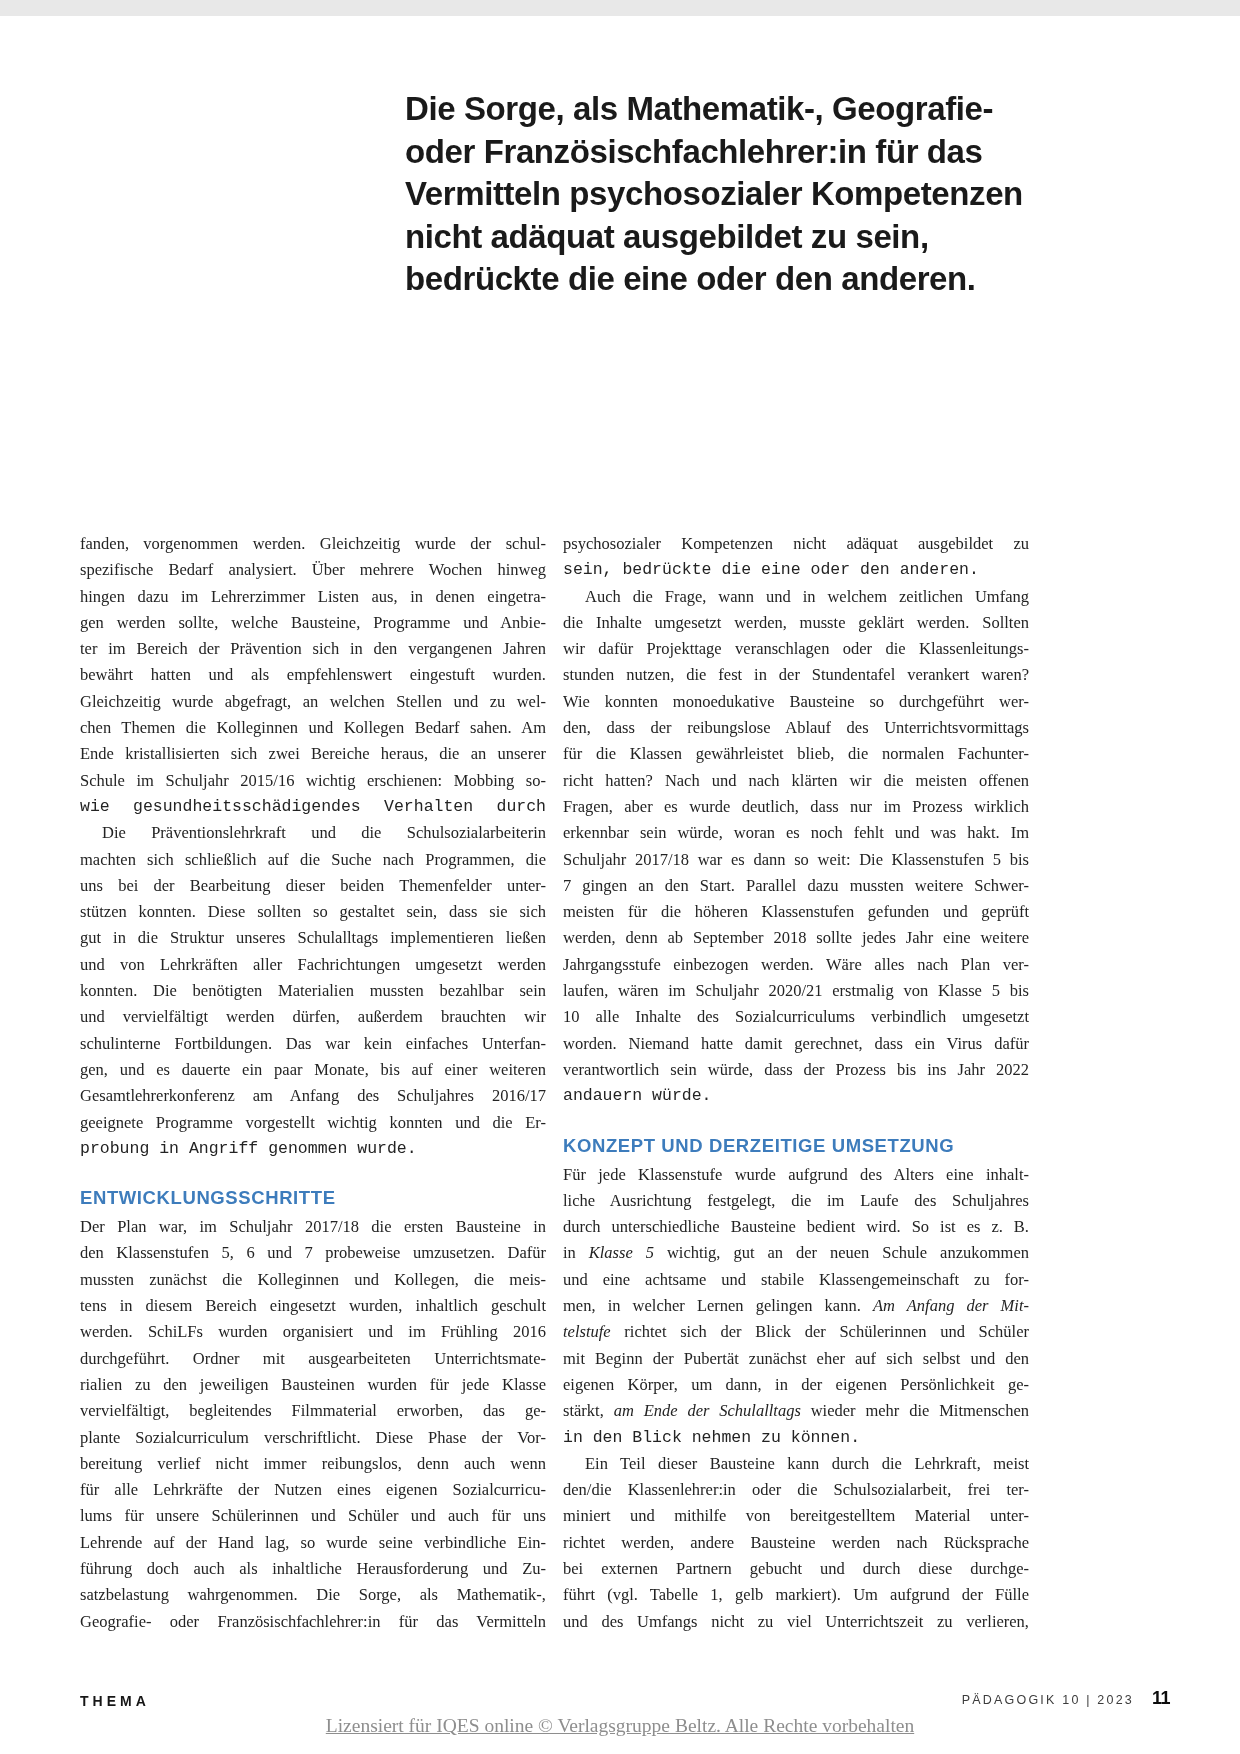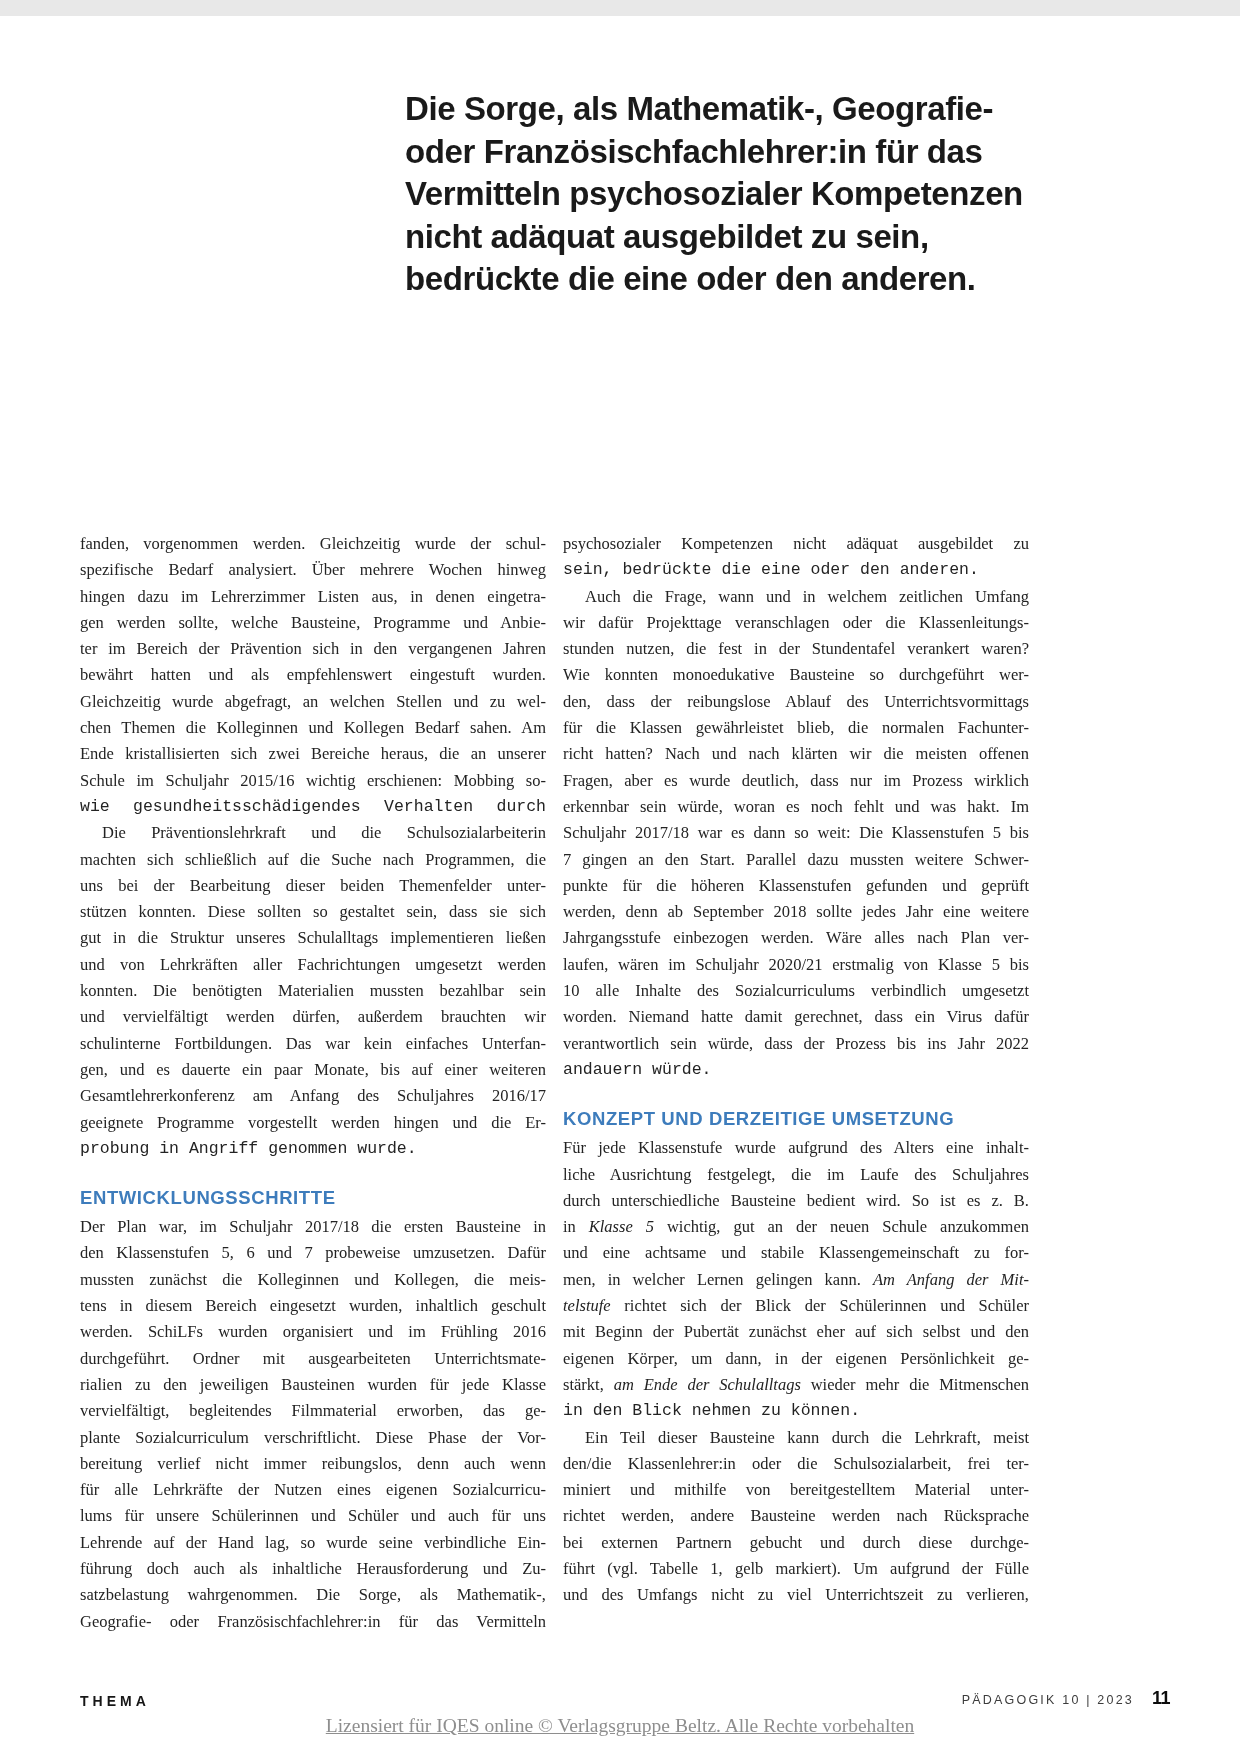--- a/index.html
+++ b/index.html
@@ -95,21 +95,21 @@
           <div class="line">machten sich schließlich auf die Suche nach Programmen, die</div>
           <div class="line">uns bei der Bearbeitung dieser beiden Themenfelder unter-</div>
           <div class="line">stützen konnten. Diese sollten so gestaltet sein, dass sie sich</div>
           <div class="line">gut in die Struktur unseres Schulalltags implementieren ließen</div>
           <div class="line">und von Lehrkräften aller Fachrichtungen umgesetzt werden</div>
           <div class="line">konnten. Die benötigten Materialien mussten bezahlbar sein</div>
           <div class="line">und vervielfältigt werden dürfen, außerdem brauchten wir</div>
           <div class="line">schulinterne Fortbildungen. Das war kein einfaches Unterfan-</div>
           <div class="line">gen, und es dauerte ein paar Monate, bis auf einer weiteren</div>
           <div class="line">Gesamtlehrerkonferenz am Anfang des Schuljahres 2016/17</div>
-          <div class="line">geeignete Programme vorgestellt werden hingen und die Er-</div>
+          <div class="line">geeignete Programme vorgestellt wichtig konnten und die Er-</div>
           <div class="line noj">probung in Angriff genommen wurde.</div>
         </div>
         <div class="sec-heading">ENTWICKLUNGSSCHRITTE</div>
         <div class="para">
           <div class="line">Der Plan war, im Schuljahr 2017/18 die ersten Bausteine in</div>
           <div class="line">den Klassenstufen 5, 6 und 7 probeweise umzusetzen. Dafür</div>
           <div class="line">mussten zunächst die Kolleginnen und Kollegen, die meis-</div>
           <div class="line">tens in diesem Bereich eingesetzt wurden, inhaltlich geschult</div>
           <div class="line">werden. SchiLFs wurden organisiert und im Frühling 2016</div>
           <div class="line">durchgeführt. Ordner mit ausgearbeiteten Unterrichtsmate-</div>
@@ -125,31 +125,32 @@
           <div class="line">Geografie- oder Französischfachlehrer:in für das Vermitteln</div>
         </div>
       </div>
     <div class="col" id="col-right">
         <div class="para">
           <div class="line">psychosozialer Kompetenzen nicht adäquat ausgebildet zu</div>
           <div class="line noj">sein, bedrückte die eine oder den anderen.</div>
         </div>
         <div class="para">
           <div class="line indent">Auch die Frage, wann und in welchem zeitlichen Umfang</div>
+          <div class="line">die Inhalte umgesetzt werden, musste geklärt werden. Sollten</div>
           <div class="line">wir dafür Projekttage veranschlagen oder die Klassenleitungs-</div>
           <div class="line">stunden nutzen, die fest in der Stundentafel verankert waren?</div>
           <div class="line">Wie konnten monoedukative Bausteine so durchgeführt wer-</div>
           <div class="line">den, dass der reibungslose Ablauf des Unterrichtsvormittags</div>
           <div class="line">für die Klassen gewährleistet blieb, die normalen Fachunter-</div>
           <div class="line">richt hatten? Nach und nach klärten wir die meisten offenen</div>
           <div class="line">Fragen, aber es wurde deutlich, dass nur im Prozess wirklich</div>
           <div class="line">erkennbar sein würde, woran es noch fehlt und was hakt. Im</div>
           <div class="line">Schuljahr 2017/18 war es dann so weit: Die Klassenstufen 5 bis</div>
           <div class="line">7 gingen an den Start. Parallel dazu mussten weitere Schwer-</div>
-          <div class="line">punkte für die höheren Klassenstufen gefunden und geprüft</div>
+          <div class="line">meisten für die höheren Klassenstufen gefunden und geprüft</div>
           <div class="line">werden, denn ab September 2018 sollte jedes Jahr eine weitere</div>
           <div class="line">Jahrgangsstufe einbezogen werden. Wäre alles nach Plan ver-</div>
           <div class="line">laufen, wären im Schuljahr 2020/21 erstmalig von Klasse 5 bis</div>
           <div class="line">10 alle Inhalte des Sozialcurriculums verbindlich umgesetzt</div>
           <div class="line">worden. Niemand hatte damit gerechnet, dass ein Virus dafür</div>
           <div class="line">verantwortlich sein würde, dass der Prozess bis ins Jahr 2022</div>
           <div class="line noj">andauern würde.</div>
         </div>
         <div class="sec-heading">KONZEPT UND DERZEITIGE UMSETZUNG</div>
         <div class="para">

